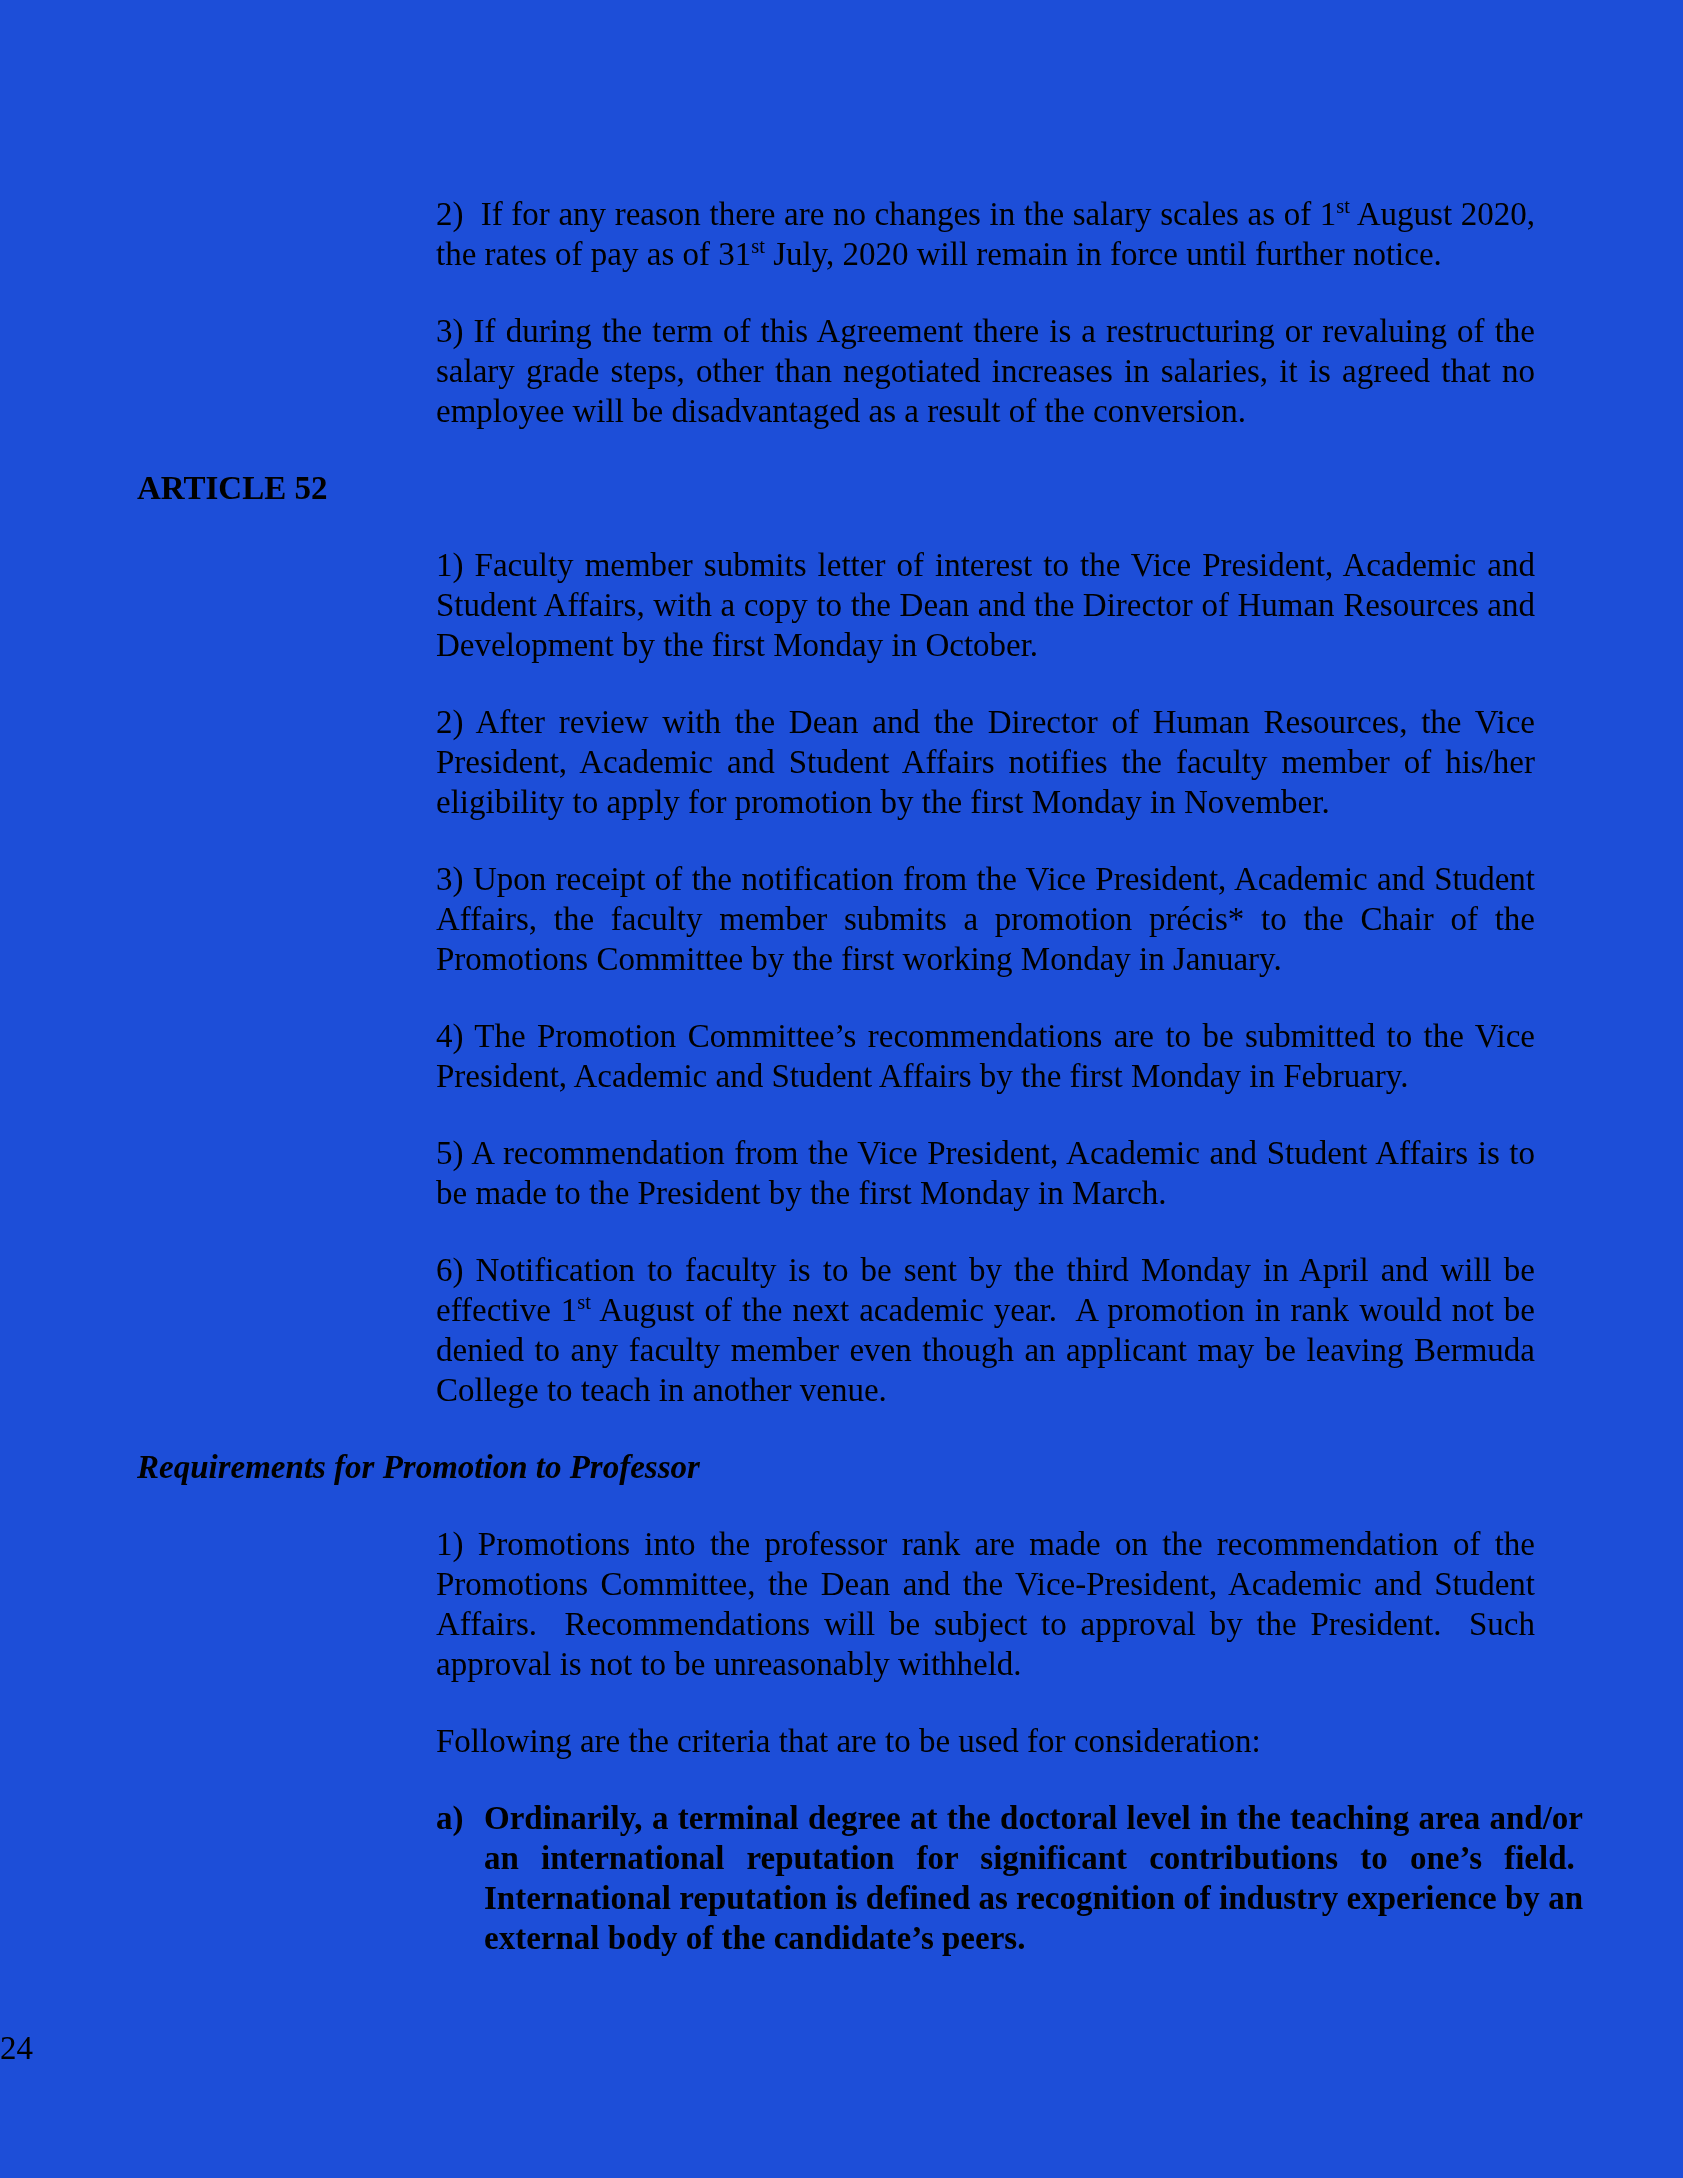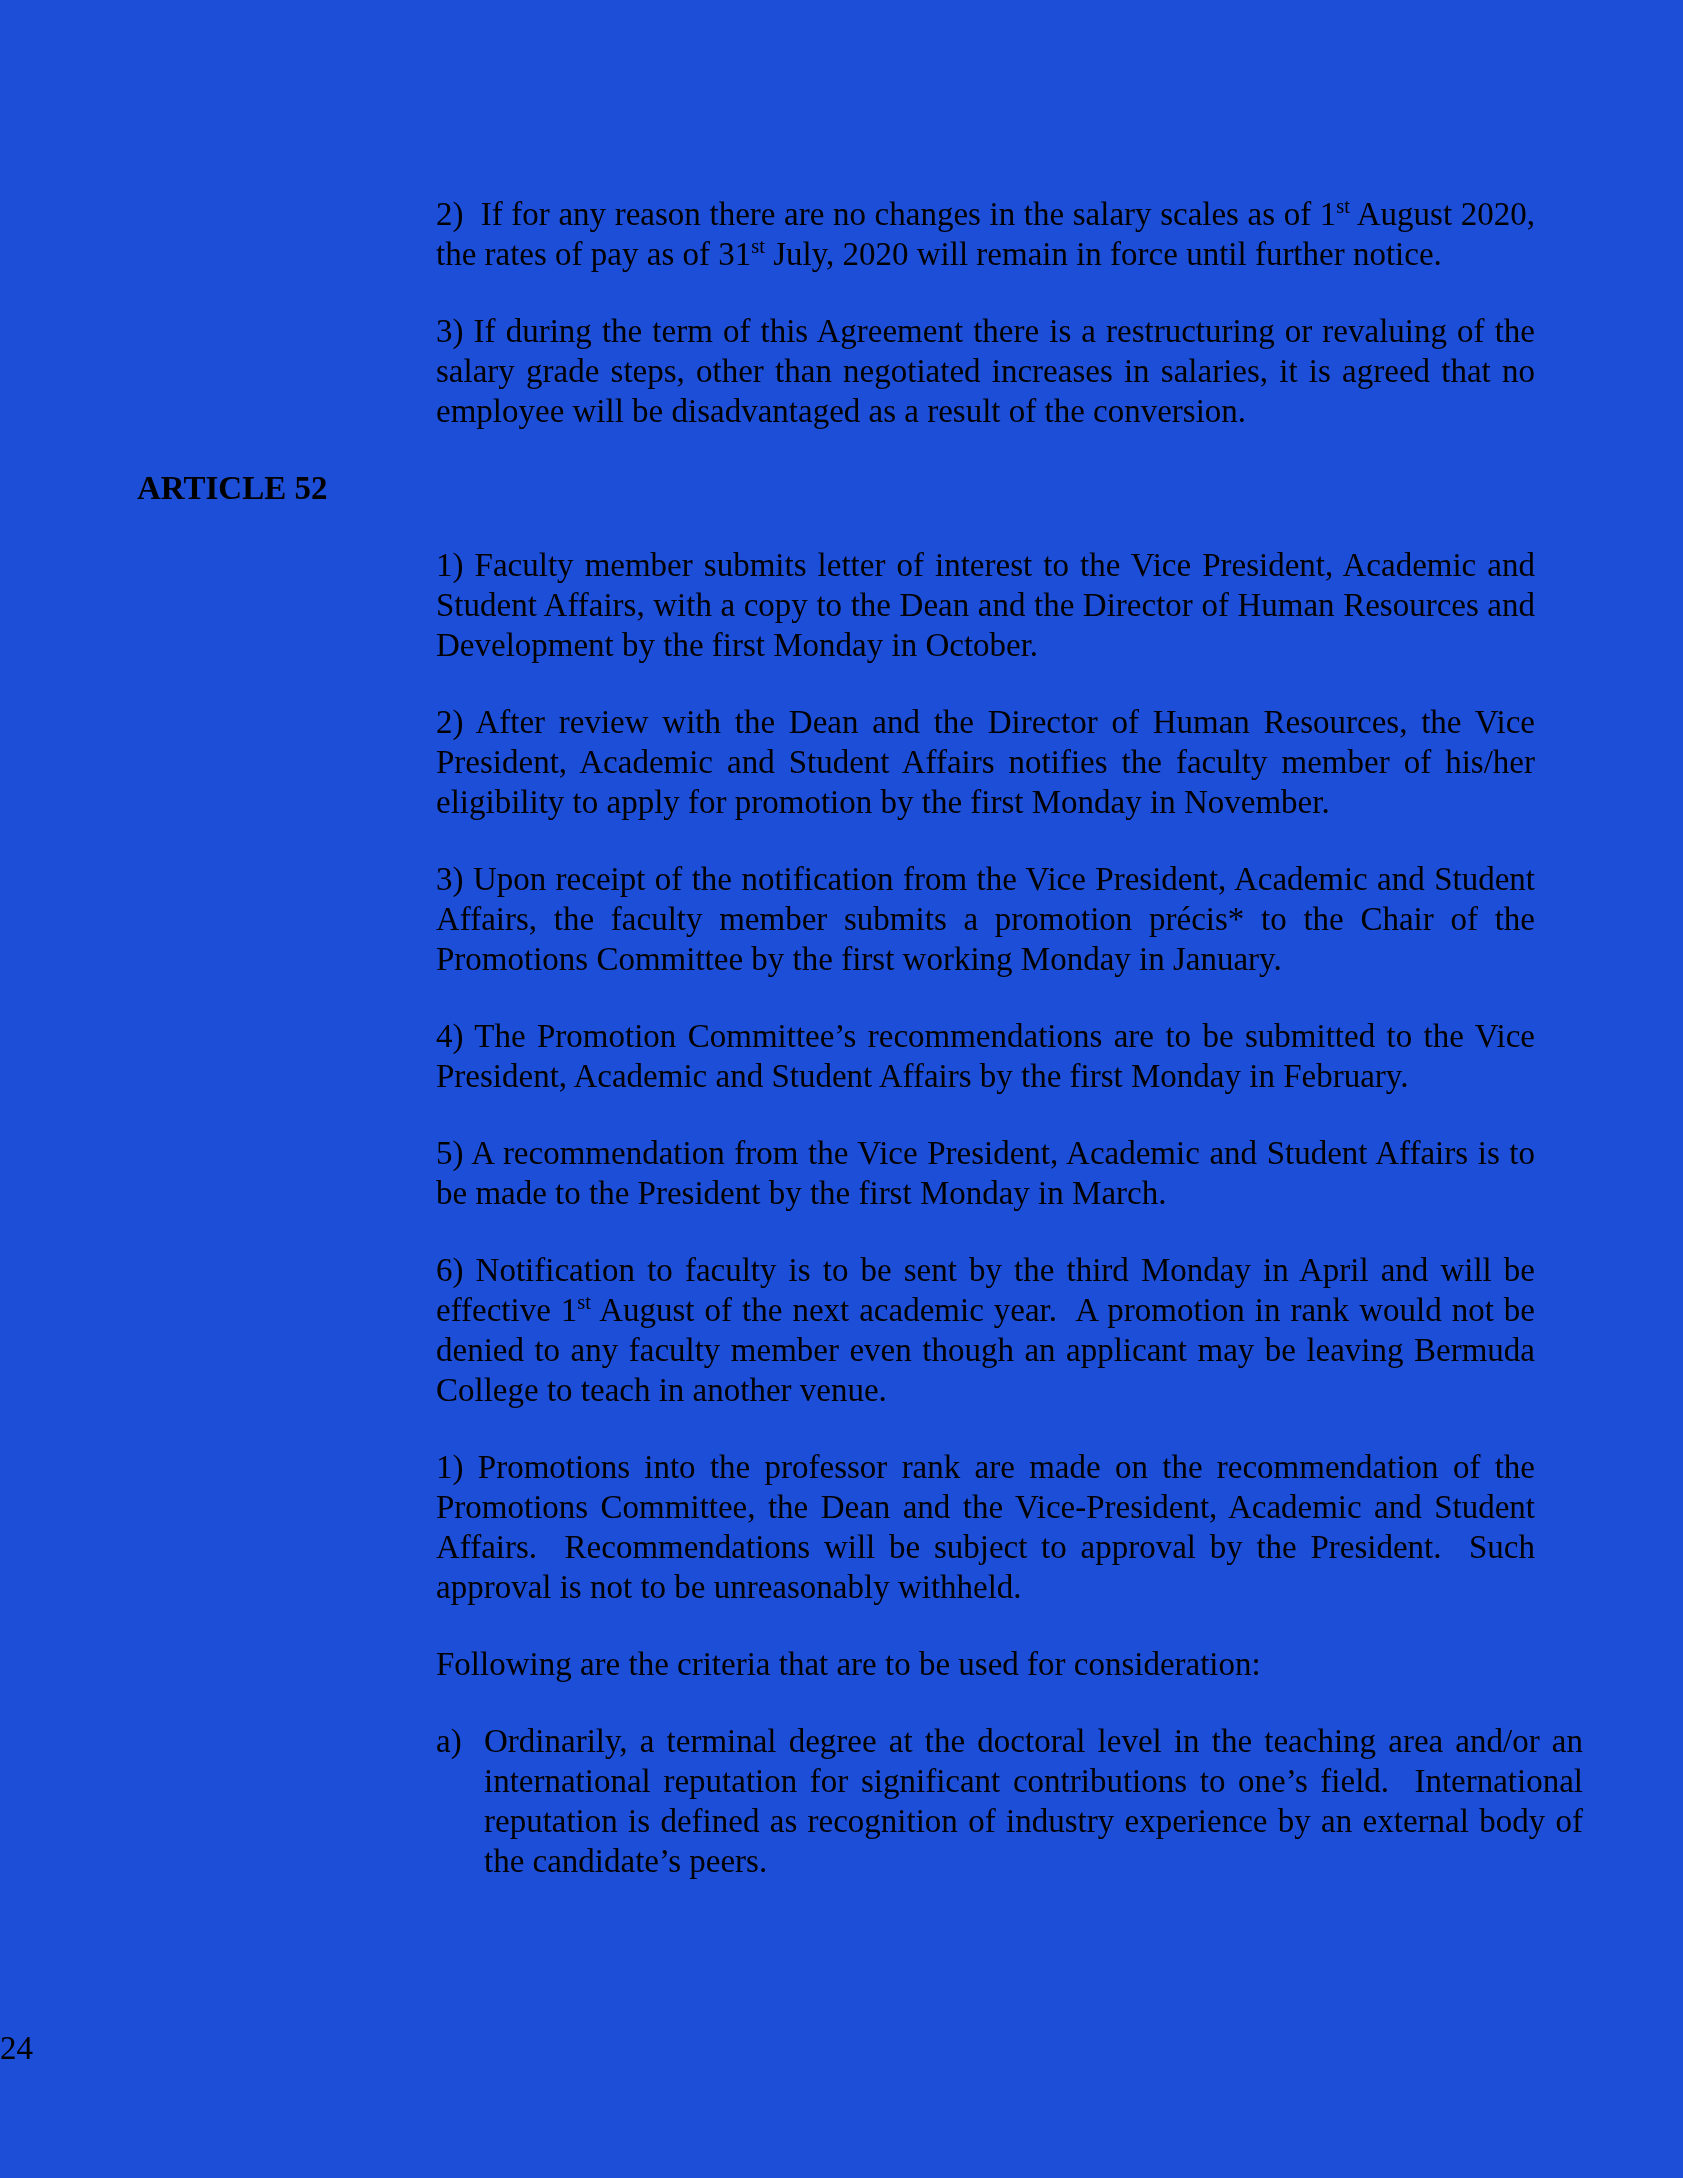--- a/index.html
+++ b/index.html
@@ -40,20 +40,21 @@
   }
   .subheading {
     font-weight: bold;
     font-style: italic;
     font-size: 33px;
     margin: 0 0 37px 0;
   }
   .list-item {
     padding-left: 48px;
     text-indent: -48px;
+    font-weight: bold;
   }
   .marker {
     display: inline-block;
     width: 48px;
     text-indent: 0;
   }
   sup {
     font-size: 0.62em;
     line-height: 0;
     vertical-align: super;
@@ -81,20 +82,21 @@
     </div>
 
     <p class="par">1) Faculty member submits letter of interest to the Vice President, Academic and Student Affairs, with a copy to the Dean and the Director of Human Resources and Development by the first Monday in October.</p>
     <p class="par">2) After review with the Dean and the Director of Human Resources, the Vice President, Academic and Student Affairs notifies the faculty member of his/her eligibility to apply for promotion by the first Monday in November.</p>
     <p class="par">3) Upon receipt of the notification from the Vice President, Academic and Student Affairs, the faculty member submits a promotion précis* to the Chair of the Promotions Committee by the first working Monday in January.</p>
     <p class="par">4) The Promotion Committee’s recommendations are to be submitted to the Vice President, Academic and Student Affairs by the first Monday in February.</p>
     <p class="par">5) A recommendation from the Vice President, Academic and Student Affairs is to be made to the President by the first Monday in March.</p>
 
     <p class="par"><span>6) Notification to faculty is to be sent by the third Monday in April and will be effective 1</span><sup>st</sup><span> August of the next academic year.&nbsp; A promotion in rank would not be denied to any faculty member even though an applicant may be leaving Bermuda College to teach in another venue.</span></p>
 
+    <h3 class="subheading">Requirements for Promotion to Professor</h3>
 
     <p class="par">1) Promotions into the professor rank are made on the recommendation of the Promotions Committee, the Dean and the Vice-President, Academic and Student Affairs.&nbsp; Recommendations will be subject to approval by the President.&nbsp; Such approval is not to be unreasonably withheld.</p>
 
     <p class="par">Following are the criteria that are to be used for consideration:</p>
 
     <div class="par list-item">
       <span class="marker">a)</span><span>Ordinarily, a terminal degree at the doctoral level in the teaching area and/or an international reputation for significant contributions to one’s field.&nbsp; International reputation is defined as recognition of industry experience by an external body of the candidate’s peers.</span>
     </div>
 
   </div>

